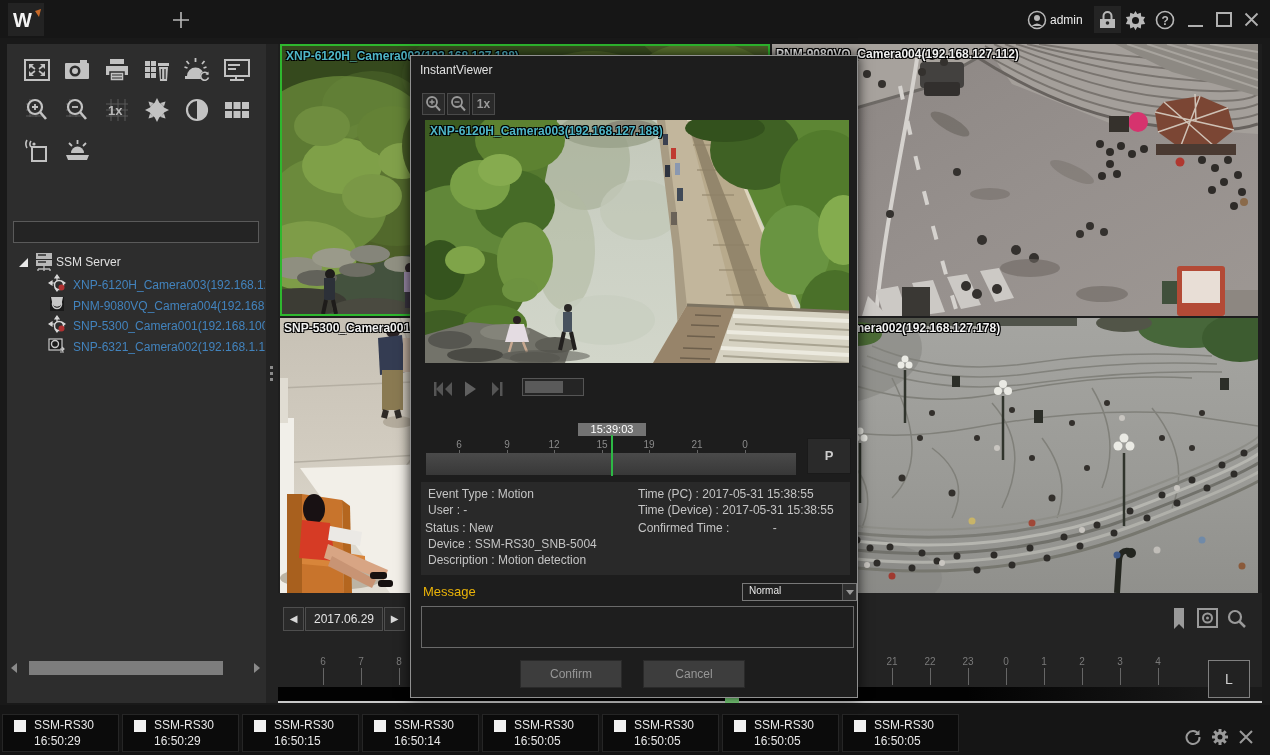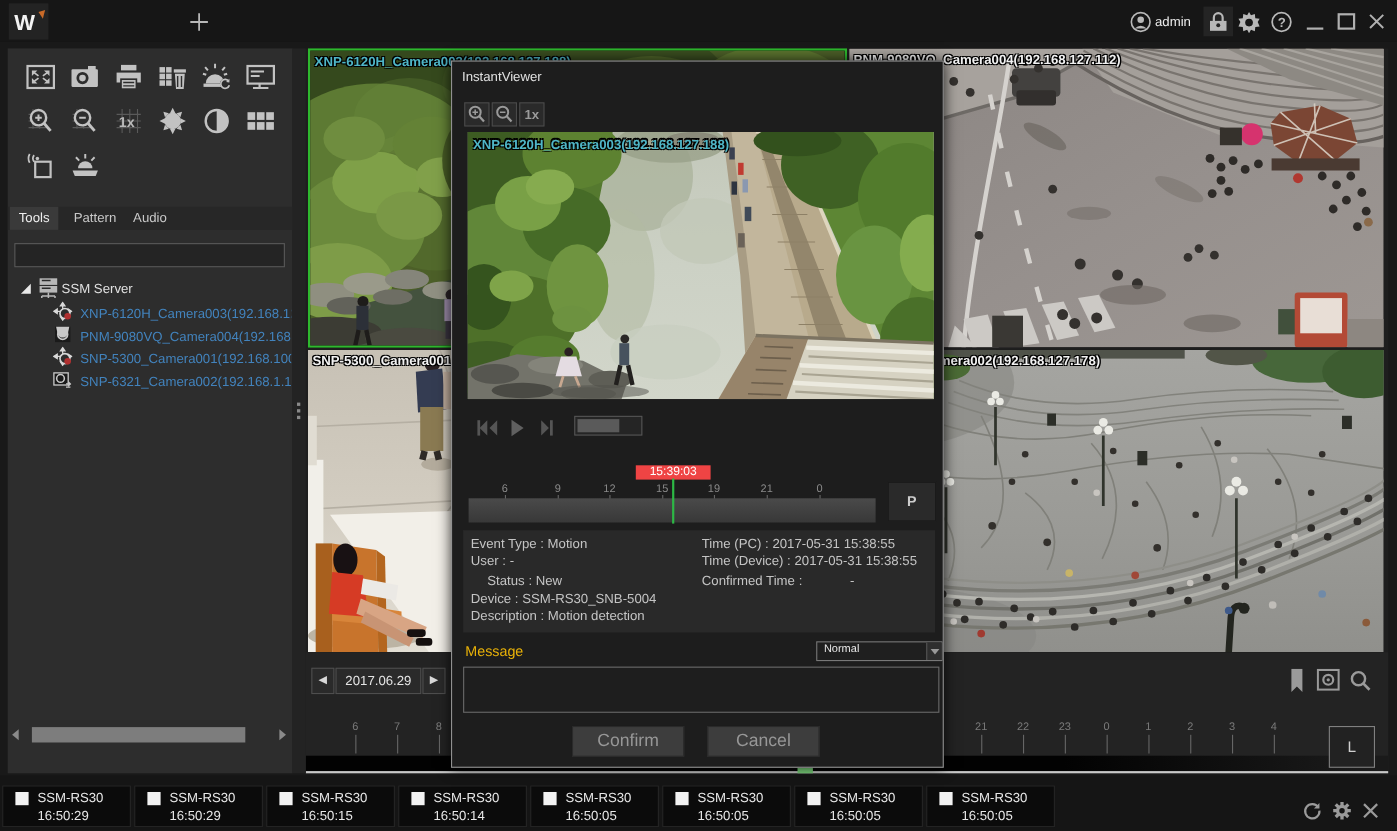--- a/index.html
+++ b/index.html
@@ -60,24 +60,24 @@
   box-shadow:0 0 12px rgba(0,0,0,0.8); z-index:50; }
 #mtitle { left:9px; top:7px; color:#e0e0e0; font-size:12px; }
 .mzbtn { position:absolute; top:37px; width:23px; height:22px; background:#2a2a2a; border:1px solid #4a4a4a; }
 #mvideo { left:14px; top:64px; width:424px; height:243px; background:#222; overflow:hidden; }
 #minfo { left:10px; top:426px; width:429px; height:93px; background:#292929; }
 .itxt { position:absolute; font-size:12px; color:#c4c4c4; white-space:nowrap; }
 #msglabel { left:12px; top:528px; color:#eab308; font-size:13px; }
 #dropdown { left:331px; top:527px; width:115px; height:18px; background:#1f1f1f; border:1px solid #787878; }
 #textarea { left:10px; top:550px; width:433px; height:42px; background:#1e1e1e; border:1px solid #6a6a6a; }
 .mbtn { position:absolute; top:604px; width:102px; height:28px; background:#3d3d3d; border:1px solid #2a2a2a;
-  color:#979797; font-size:16px; text-align:center; line-height:26px; }
+  color:#979797; font-size:12px; text-align:center; line-height:26px; }
 #pbtn { left:396px; top:382px; width:44px; height:36px; background:#2a2a2a; border:1px solid #1a1a1a;
   color:#cccccc; font-size:13px; font-weight:bold; text-align:center; line-height:34px; }
-#tlgreen { left:167px; top:367px; width:68px; height:13px; background:#ef4444; color:#fff; font-size:11px;
+#tlgreen { left:167px; top:367px; width:68px; height:13px; background:#737373; color:#fff; font-size:11px;
   text-align:center; line-height:13px; }
 #tlbar { left:15px; top:397px; width:370px; height:22px; background:linear-gradient(#4a4a4a,#383838); }
 .mtlnum { position:absolute; font-size:10px; color:#8a8a8a; transform:translateX(-50%); top:383px; }
 .mtltick { position:absolute; width:1px; height:10px; background:#666; top:394px; }
 #greenline { left:200px; top:379px; width:2px; height:41px; background:#2db845; z-index:6; }
 </style>
 </head>
 <body>
 <div id="stage">
 
@@ -603,25 +603,20 @@
         <path d="M4 12 A8 8 0 0 1 4 4" fill="none" stroke="#c2c2c2" stroke-width="1.6"></path>
         <path d="M8 11 A5 5 0 0 1 8 5" fill="none" stroke="#c2c2c2" stroke-width="1.6"></path>
         <circle cx="11" cy="8" r="1.6" fill="#c2c2c2"></circle>
       </svg>
       <svg class="abs" style="left:56px;top:92px;" width="28" height="28" viewBox="0 0 28 28">
         <path d="M8 17 A6.5 6.5 0 0 1 21 17 Z" fill="#c2c2c2"></path>
         <path d="M14.5 8 V4 M9 10 L6 7 M20 10 L23 7" stroke="#c2c2c2" stroke-width="1.8"></path>
         <path d="M3 19 H26 L24 24 H5 Z" fill="#c2c2c2"></path>
       </svg>
     </div>
-    <div id="tabstrip" class="abs">
-      <div class="ltab" style="left:2px; background:#3a3a3a; color:#eee;">Tools</div>
-      <div class="ltab" style="left:52px;">Pattern</div>
-      <div class="ltab" style="left:106px;">Audio</div>
-    </div>
     <div id="searchbox" class="abs"></div>
     <div id="tree" class="abs" style="left:0;top:205px;width:258px;height:160px;overflow:hidden;">
       <svg class="abs" style="left:11px;top:8px;" width="11" height="11" viewBox="0 0 11 11">
         <path d="M10 1 L10 10 L1 10 Z" fill="#e8e8e8"></path>
       </svg>
       <svg class="abs" style="left:26px;top:2px;" width="22" height="22" viewBox="0 0 22 22">
         <rect x="3" y="2" width="16" height="6" fill="#b8b8b8"></rect>
         <rect x="3" y="9" width="16" height="6" fill="#b8b8b8"></rect>
         <path d="M5 4 H13 M5 11 H13" stroke="#2d2d2d" stroke-width="1.4"></path>
         <path d="M11 15 V18 M5 18 H17 M5 18 V20 M11 18 V20 M17 18 V20" stroke="#b8b8b8" stroke-width="1.4"></path>
@@ -866,21 +861,21 @@
       <div class="mtlnum" style="left:286px;">21</div>
         <div class="mtltick" style="left:286px;"></div>
       <div class="mtlnum" style="left:334px;">0</div>
         <div class="mtltick" style="left:334px;"></div>
     </div>
     <div id="tlbar" class="abs"></div>
     <div id="pbtn" class="abs">P</div>
     <div id="minfo" class="abs">
       <div class="itxt" style="left:7px; top:5px;">Event Type : Motion</div>
       <div class="itxt" style="left:7px; top:21px;">User : -</div>
-      <div class="itxt" style="left:22px; top:39px;">Status : New</div>
+      <div class="itxt" style="left:4px; top:39px;">Status : New</div>
       <div class="itxt" style="left:7px; top:55px;">Device : SSM-RS30_SNB-5004</div>
       <div class="itxt" style="left:7px; top:71px;">Description : Motion detection</div>
       <div class="itxt" style="left:217px; top:5px;">Time (PC) : 2017-05-31 15:38:55</div>
       <div class="itxt" style="left:217px; top:21px;">Time (Device) : 2017-05-31 15:38:55</div>
       <div class="itxt" style="left:217px; top:39px;">Confirmed Time :&nbsp;&nbsp;&nbsp;&nbsp;&nbsp;&nbsp;&nbsp;&nbsp;&nbsp;&nbsp;&nbsp;&nbsp;&nbsp;-</div>
     </div>
     <div id="msglabel" class="abs">Message</div>
     <div id="dropdown" class="abs">
       <div class="abs" style="left:6px;top:1px;color:#e8e8e8;font-size:10px;">Normal</div>
       <div class="abs" style="left:99px;top:0px;width:14px;height:16px;background:#2e2e2e;border-left:1px solid #555;">

